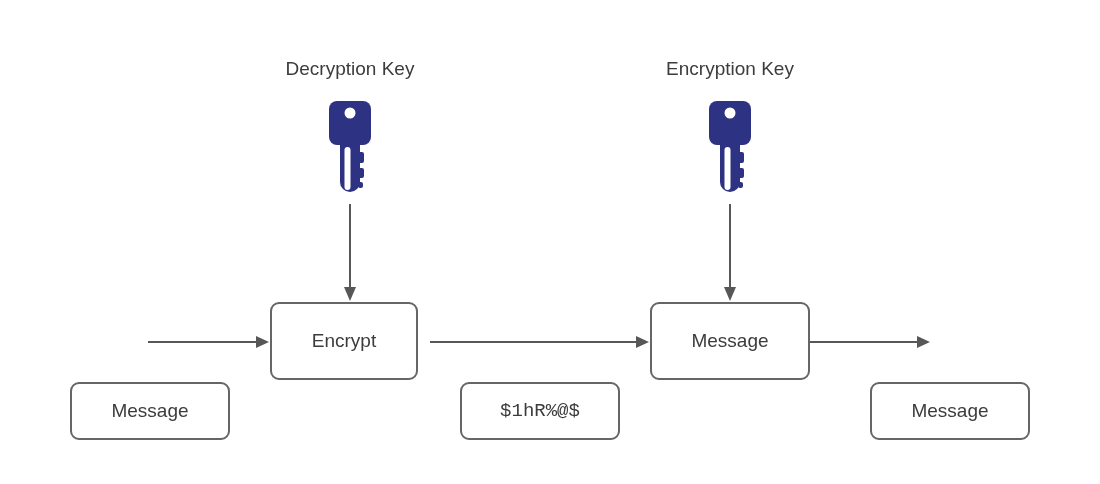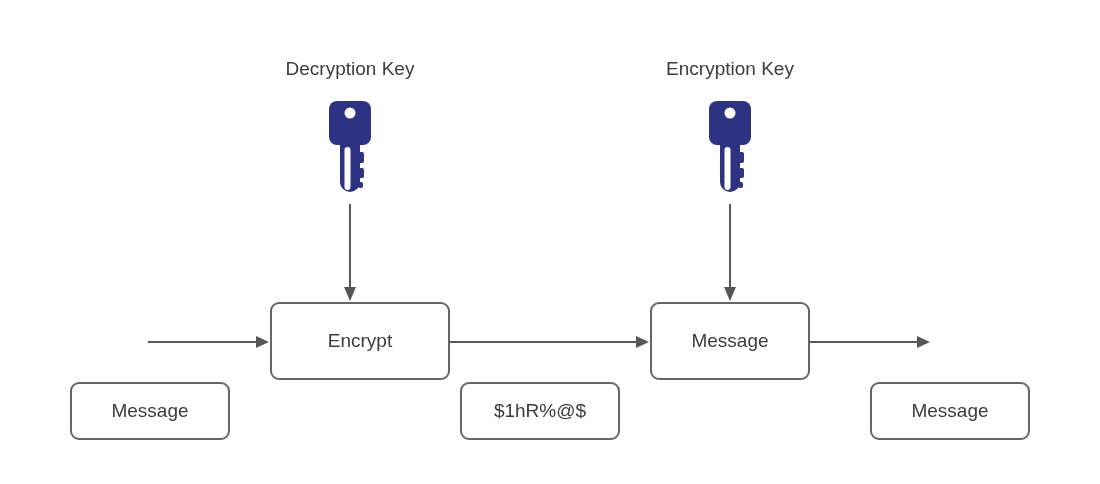--- a/index.html
+++ b/index.html
@@ -91,30 +91,30 @@
   <svg class="key-icon" style="left:708px;top:100px;" viewBox="0 0 44 104">
     <rect class="key-body" x="1" y="1" width="42" height="44" rx="8"></rect>
     <path class="key-body" d="M12,40 h20 v42 a10,10 0 0 1 -20,0 z"></path>
     <rect class="key-body" x="30" y="52" width="6" height="11" rx="2"></rect>
     <rect class="key-body" x="30" y="68" width="6" height="10" rx="2"></rect>
     <rect class="key-body" x="30" y="82" width="5" height="6" rx="2"></rect>
     <circle class="key-cutout" cx="22" cy="13" r="5.5"></circle>
     <rect class="key-cutout" x="16.5" y="47" width="6" height="43" rx="3"></rect>
   </svg>
 
-  <div class="node" style="left:270px;top:302px;width:180px;height:78px;">
+  <div class="node" style="left:270px;top:302px;width:148px;height:78px;">
     <span>Encrypt</span>
   </div>
   <div class="node" style="left:650px;top:302px;width:160px;height:78px;">
     <span>Message</span>
   </div>
 
   <div class="node" style="left:70px;top:382px;width:160px;height:58px;">
     <span>Message</span>
   </div>
-  <div class="node" style="left:460px;top:382px;width:160px;height:58px;">
+  <div class="node" style="left:460px;top:382px;width:160px;height:58px;font-family:Liberation Mono, monospace;">
     <span>$1hR%@$</span>
   </div>
   <div class="node" style="left:870px;top:382px;width:160px;height:58px;">
     <span>Message</span>
   </div>
 
 </div>
 
 </body></html>

